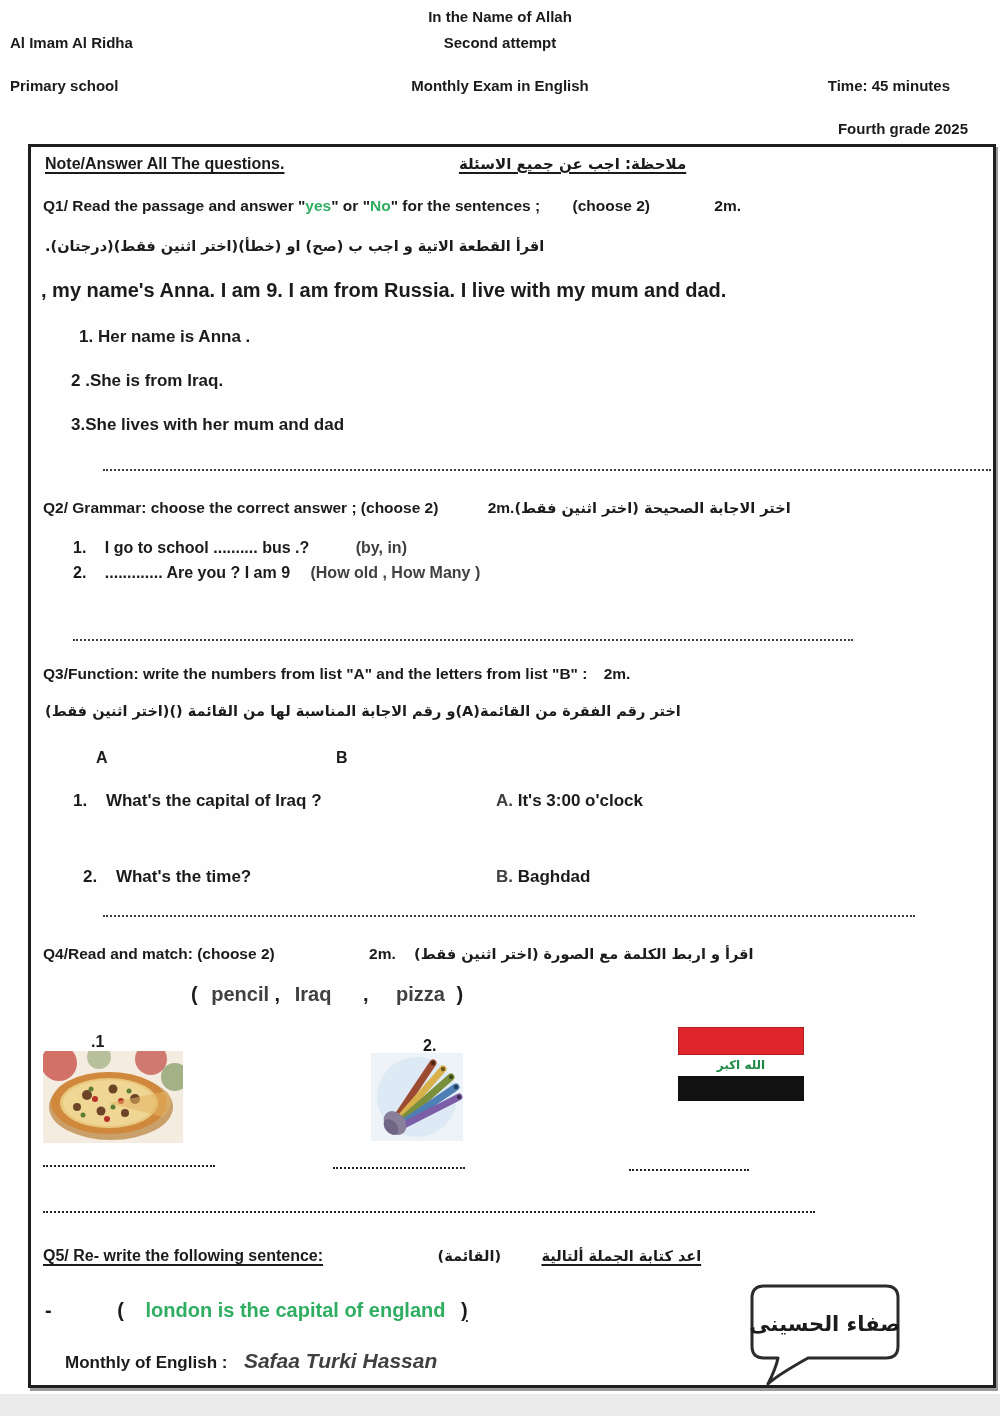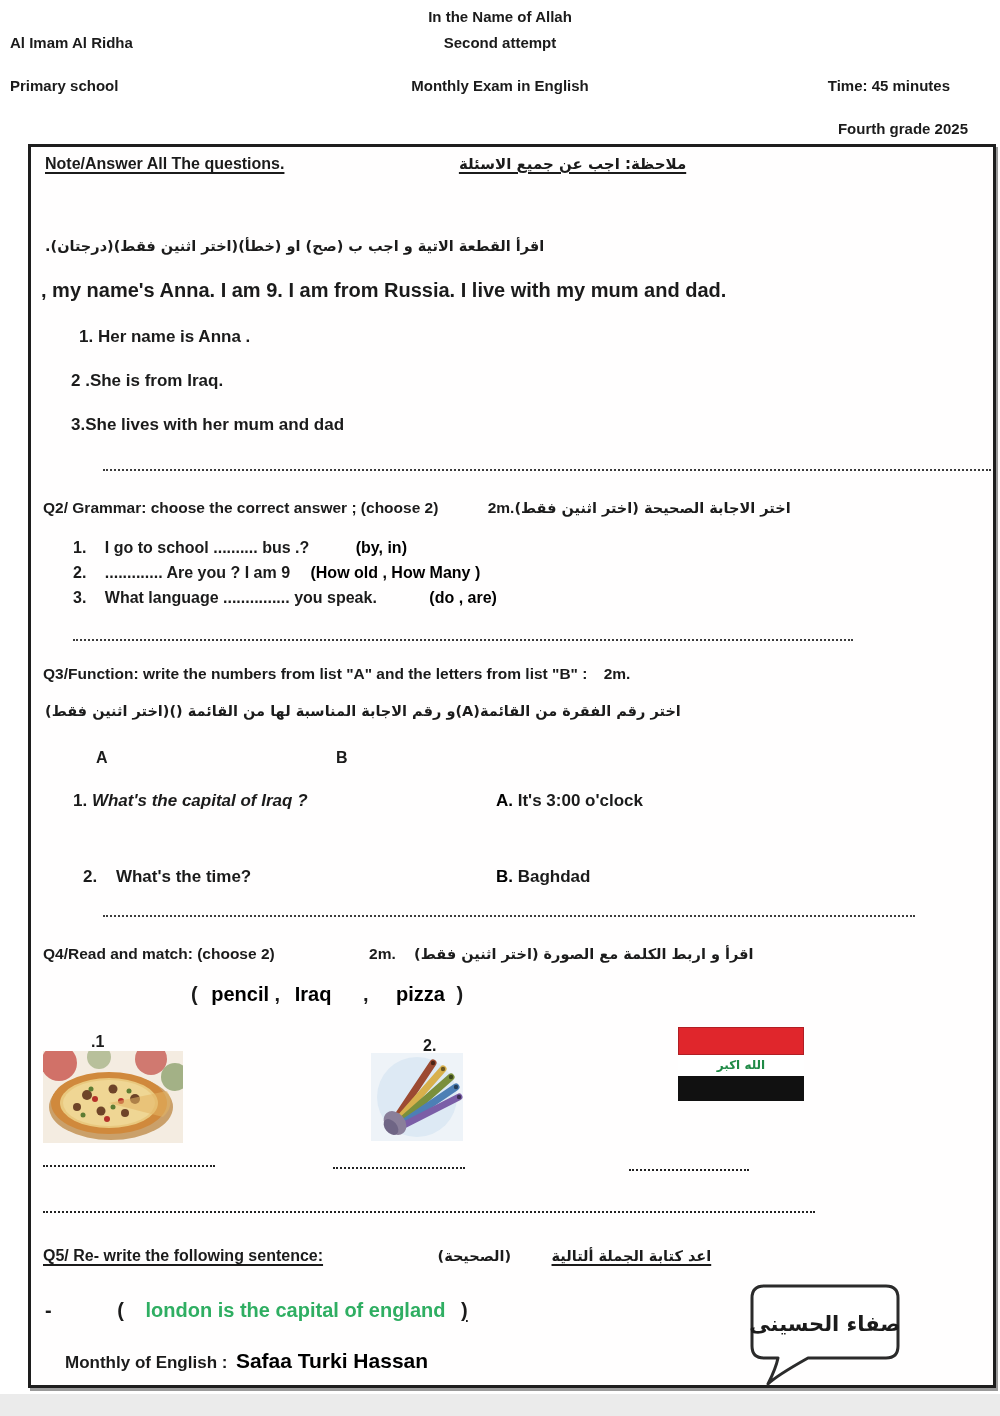--- a/index.html
+++ b/index.html
@@ -5,21 +5,21 @@
   html,body{margin:0;padding:0;}
   body{
     width:1000px;height:1416px;position:relative;background:#ffffff;
     font-family:"Liberation Sans",sans-serif;color:#1b1b1b;overflow:hidden;
   }
   .abs{position:absolute;}
   .b{font-weight:700;}
   .center{left:0;width:1000px;text-align:center;}
   .u{text-decoration:underline;text-decoration-thickness:2px;text-underline-offset:3px;}
   .green{color:#2fae62;}
-  .red{color:#000000;}
+  .red{color:#404040;}
   .ar{font-family:"DejaVu Sans","Liberation Sans",sans-serif;direction:rtl;unicode-bidi:isolate;}
   .hdr{font-size:15px;font-weight:700;}
   .exam-box{
     position:absolute;left:28px;top:144px;width:962px;height:1238px;
     border:3px solid #1e1e1e;background:#fffefe;
     box-shadow:2px 3px 0 #9a9a9a;
   }
   .qtitle{font-size:15.5px;font-weight:700;}
   .body-txt{font-size:17px;font-weight:600;}
   .dotted{height:0;border-bottom:2px dotted #3c3c3c;}
@@ -43,20 +43,25 @@
 <div class="abs hdr" style="right:50px;top:77px;">Time: 45 minutes</div>
 <div class="abs hdr" style="right:32px;top:120px;">Fourth grade 2025</div>
 
 <div class="exam-box">
 
   <div class="abs" style="left:14px;top:8px;font-size:16px;">
     <span class="b u">Note/Answer All The questions.</span>
     <span class="b u ar" style="margin-left:170px;font-size:15px;">ملاحظة: اجب عن جميع الاسئلة</span>
   </div>
 
+  <div class="abs qtitle" style="left:12px;top:50px;">
+    <span>Q1/ Read the passage and answer "</span><span class="green">yes</span><span>" or "</span><span class="green">No</span><span>" for the sentences ;</span>
+    <span style="margin-left:28px;">(choose 2)</span>
+    <span style="margin-left:60px;">2m.</span>
+  </div>
   <div class="abs b ar" style="left:14px;top:91px;font-size:14.5px;">اقرأ القطعة الاتية و اجب ب (صح) او (خطأ)(اختر اثنين فقط)(درجتان).</div>
   <div class="abs" style="left:10px;top:132px;font-size:20px;font-weight:700;text-align:right;">, my name's Anna. I am 9. I am from Russia. I live with my mum and dad.</div>
   <div class="abs body-txt" style="left:48px;top:180px;">1. Her name is Anna .</div>
   <div class="abs body-txt" style="left:40px;top:224px;">2 .She is from Iraq.</div>
   <div class="abs body-txt" style="left:40px;top:268px;">3.She lives with her mum and dad</div>
   <div class="abs dotted" style="left:72px;top:322px;width:888px;"></div>
 
   <div class="abs qtitle" style="left:12px;top:352px;">
     <span>Q2/ Grammar: choose the correct answer ;  (choose 2)</span>
     <span style="margin-left:45px;">2m.</span><span class="ar b" style="font-size:14.5px;">اختر الاجابة الصحيحة (اختر اثنين فقط)</span>
@@ -64,38 +69,33 @@
   <div class="abs body-txt" style="left:42px;top:392px;font-size:16px;">
     <span>1.</span>
     <span style="margin-left:14px;">I go to  school .......... bus .?</span>
     <span class="red" style="margin-left:42px;">(by, in)</span>
   </div>
   <div class="abs body-txt" style="left:42px;top:417px;font-size:16px;">
     <span>2.</span>
     <span style="margin-left:14px;">............. Are you ? I am 9</span>
     <span class="red" style="margin-left:16px;">(How old  , How Many  )</span>
   </div>
-  <div class="abs body-txt" style="left:42px;top:442px;font-size:16px;">
-    <span>3.</span>
-    <span style="margin-left:14px;">What  language  ............... you speak.</span>
-    <span class="red" style="margin-left:48px;">(do , are)</span>
-  </div>
   <div class="abs dotted" style="left:42px;top:492px;width:780px;"></div>
 
   <div class="abs qtitle" style="left:12px;top:518px;">
     <span>Q3/Function: write the numbers from list "A" and the letters from list "B" :</span>
     <span style="margin-left:12px;">2m.</span>
   </div>
   <div class="abs b ar" style="left:14px;top:556px;font-size:14.5px;">اختر رقم الفقرة من القائمة(A)و رقم الاجابة المناسبة لها من القائمة ()(اختر اثنين فقط)</div>
   <div class="abs b" style="left:65px;top:602px;font-size:16px;">A</div>
   <div class="abs b" style="left:305px;top:602px;font-size:16px;">B</div>
 
   <div class="abs body-txt" style="left:42px;top:644px;">
     <span>1.</span>
-    <span style="font-style:italic;">What's the capital of Iraq  ?</span>
+    <span style="margin-left:14px;">What's the capital of Iraq  ?</span>
   </div>
   <div class="abs body-txt" style="left:465px;top:644px;">
     <span class="red">A.</span>
     <span>It's 3:00 o'clock</span>
   </div>
 
   <div class="abs body-txt" style="left:52px;top:720px;">
     <span>2.</span>
     <span style="margin-left:14px;">What's  the time?</span>
   </div>
@@ -180,37 +180,37 @@
   </div>
 
   <div class="abs dotted" style="left:12px;top:1018px;width:172px;border-bottom-color:#222;"></div>
   <div class="abs dotted" style="left:302px;top:1020px;width:132px;border-bottom-color:#222;"></div>
   <div class="abs dotted" style="left:598px;top:1022px;width:120px;border-bottom-color:#222;"></div>
 
   <div class="abs dotted" style="left:12px;top:1064px;width:772px;border-bottom-color:#222;"></div>
 
   <div class="abs" style="left:12px;top:1100px;font-size:16px;">
     <span class="b u">Q5/ Re- write the  following sentence:</span>
-    <span class="b ar" style="margin-left:110px;font-size:14.5px;">(الصحيحة)</span>
+    <span class="b ar" style="margin-left:110px;font-size:14.5px;">(القائمة)</span>
     <span class="b u ar" style="margin-left:36px;font-size:14.5px;">اعد كتابة الجملة ألتالية</span>
   </div>
   <div class="abs" style="left:14px;top:1152px;font-size:20px;">
     <span class="b">-</span>
     <span class="b" style="margin-left:60px;">(</span>
     <span class="b green" style="margin-left:16px;">london is the capital of england</span>
     <span class="b u" style="margin-left:10px;">)</span>
   </div>
 
   <div class="abs" style="left:715px;top:1133px;">
     <svg width="160" height="115" viewBox="0 0 160 115">
       <path d="M 18 6 H 140 Q 152 6 152 18 V 66 Q 152 78 140 78 H 62 Q 30 96 22 104 Q 30 88 32 78 H 18 Q 6 78 6 66 V 18 Q 6 6 18 6 Z" fill="#ffffff" stroke="#2b2b2b" stroke-width="3" stroke-linejoin="round"></path>
       <text x="79" y="51" text-anchor="middle" font-size="21" class="bubble-text" fill="#1b1b1b">صفاء الحسينى</text>
     </svg>
   </div>
 
   <div class="abs" style="left:34px;top:1202px;">
     <span class="b" style="font-size:17px;">Monthly of English :</span>
-    <span class="b red" style="font-size:21px;margin-left:4px;">Safaa Turki Hassan</span>
+    <span class="b red" style="font-size:21px;font-style:italic;margin-left:12px;">Safaa Turki Hassan</span>
   </div>
 
 </div>
 
 <div class="bottom-strip"></div>
 
 </body></html>

